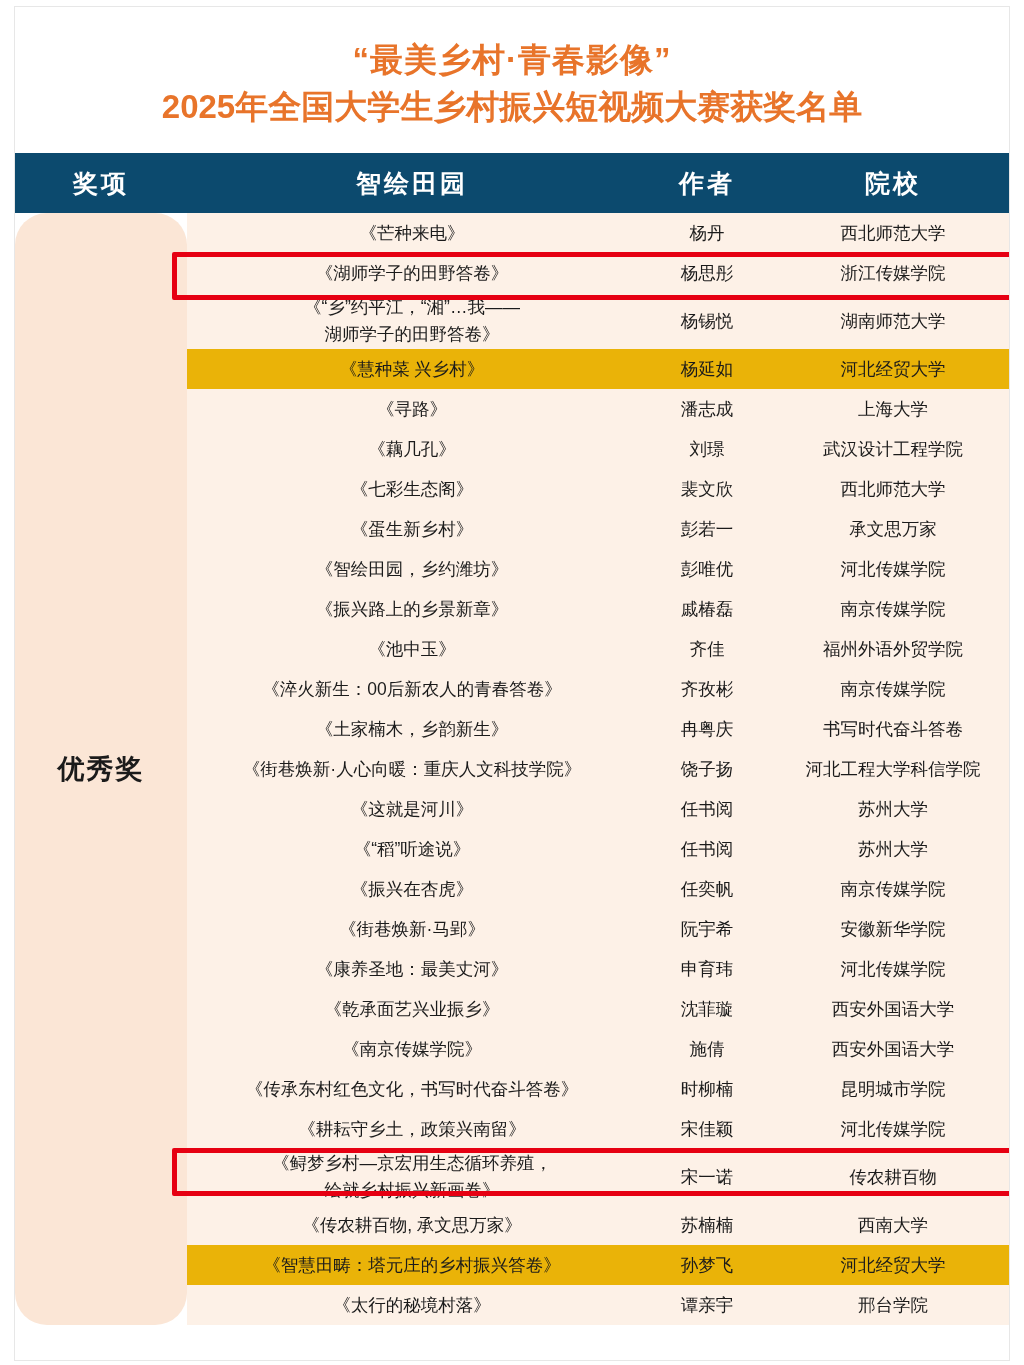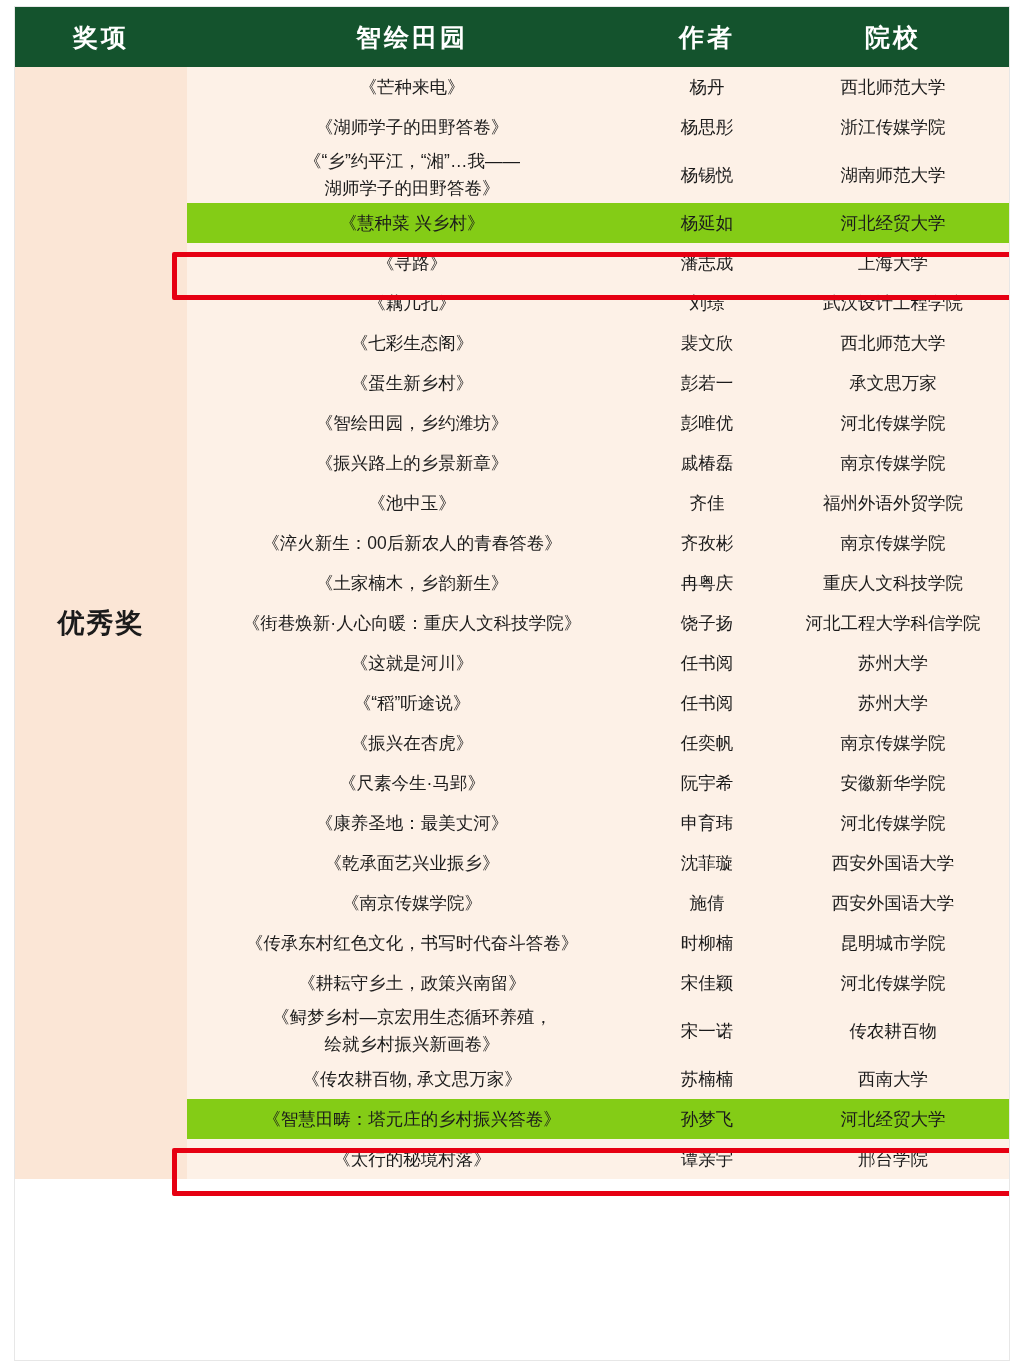--- a/index.html
+++ b/index.html
@@ -57,21 +57,21 @@
     border-collapse: collapse;
     width: 994px;
     table-layout: fixed;
   }
   table.award-table colgroup col.c-award { width: 172px; }
   table.award-table colgroup col.c-work  { width: 450px; }
   table.award-table colgroup col.c-author{ width: 140px; }
   table.award-table colgroup col.c-school{ width: 232px; }
 
   thead th {
-    background: #14532d;
+    background: #0c4a6e;
     color: #ffffff;
     font-size: 25px;
     font-weight: bold;
     height: 58px;
     letter-spacing: 3px;
     border: none;
   }
   tbody td {
     background: #fdf1e7;
     color: #1b1b1b;
@@ -86,43 +86,49 @@
   tbody td.work {
     white-space: normal;
   }
   td.award-cell {
     background: #fbe6d6;
     font-size: 27px;
     font-weight: bold;
     color: #1b1b1b;
     letter-spacing: 2px;
     vertical-align: middle;
+    border-radius: 32px;
   }
   tr.highlight td {
-    background: #84cc16;
+    background: #eab308;
     position: relative;
+    font-family: Liberation Serif, serif;
   }
   
   .hl-box {
     position: absolute;
     border: 5px solid #e60012;
     box-sizing: border-box;
     pointer-events: none;
     border-radius: 2px;
   }
   .two-line {
     line-height: 27px;
   }
 </style>
 </head>
 <body>
 
 <div class="page">
   <div class="sheet">
 
+    <div class="header">
+      <div class="title-line1">“最美乡村·青春影像”</div>
+      <div class="title-line2">2025年全国大学生乡村振兴短视频大赛获奖名单</div>
+    </div>
 
     <table class="award-table">
       <colgroup>
         <col class="c-award">
         <col class="c-work">
         <col class="c-author">
         <col class="c-school">
       </colgroup>
       <thead>
         <tr>
@@ -190,21 +196,21 @@
             <td>福州外语外贸学院</td>
           </tr>
           <tr>
             <td class="work">《淬火新生：00后新农人的青春答卷》</td>
             <td>齐孜彬</td>
             <td>南京传媒学院</td>
           </tr>
           <tr>
             <td class="work">《土家楠木，乡韵新生》</td>
             <td>冉粤庆</td>
-            <td>重庆人文科技学院</td>
+            <td>书写时代奋斗答卷</td>
           </tr>
           <tr>
             <td class="work">《街巷焕新·人心向暖：重庆人文科技学院》</td>
             <td>饶子扬</td>
             <td>河北工程大学科信学院</td>
           </tr>
           <tr>
             <td class="work">《这就是河川》</td>
             <td>任书阅</td>
             <td>苏州大学</td>
@@ -213,21 +219,21 @@
             <td class="work">《“稻”听途说》</td>
             <td>任书阅</td>
             <td>苏州大学</td>
           </tr>
           <tr>
             <td class="work">《振兴在杏虎》</td>
             <td>任奕帆</td>
             <td>南京传媒学院</td>
           </tr>
           <tr>
-            <td class="work">《尺素今生·马郢》</td>
+            <td class="work">《街巷焕新·马郢》</td>
             <td>阮宇希</td>
             <td>安徽新华学院</td>
           </tr>
           <tr>
             <td class="work">《康养圣地：最美丈河》</td>
             <td>申育玮</td>
             <td>河北传媒学院</td>
           </tr>
           <tr>
             <td class="work">《乾承面艺兴业振乡》</td>

